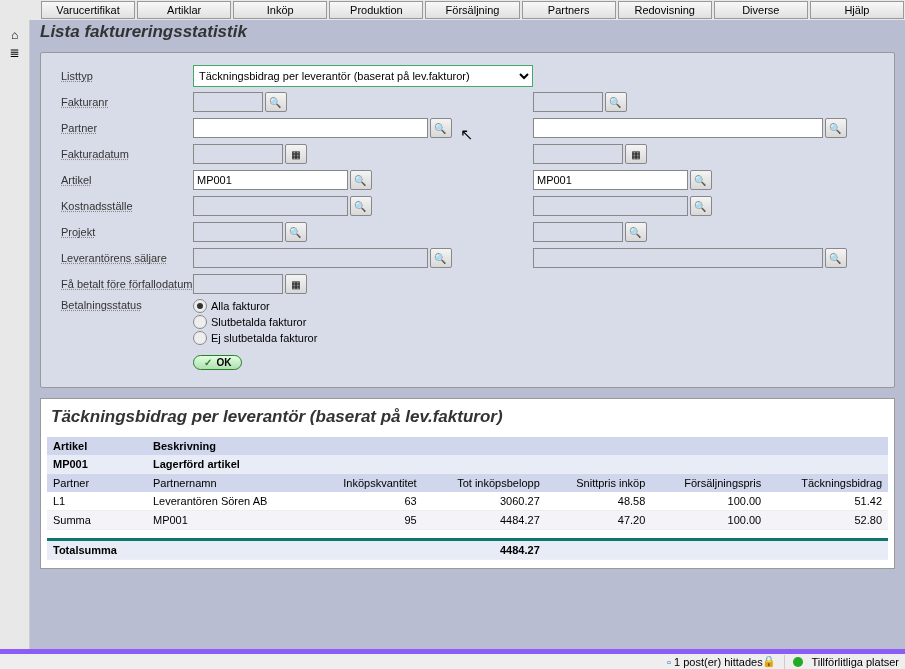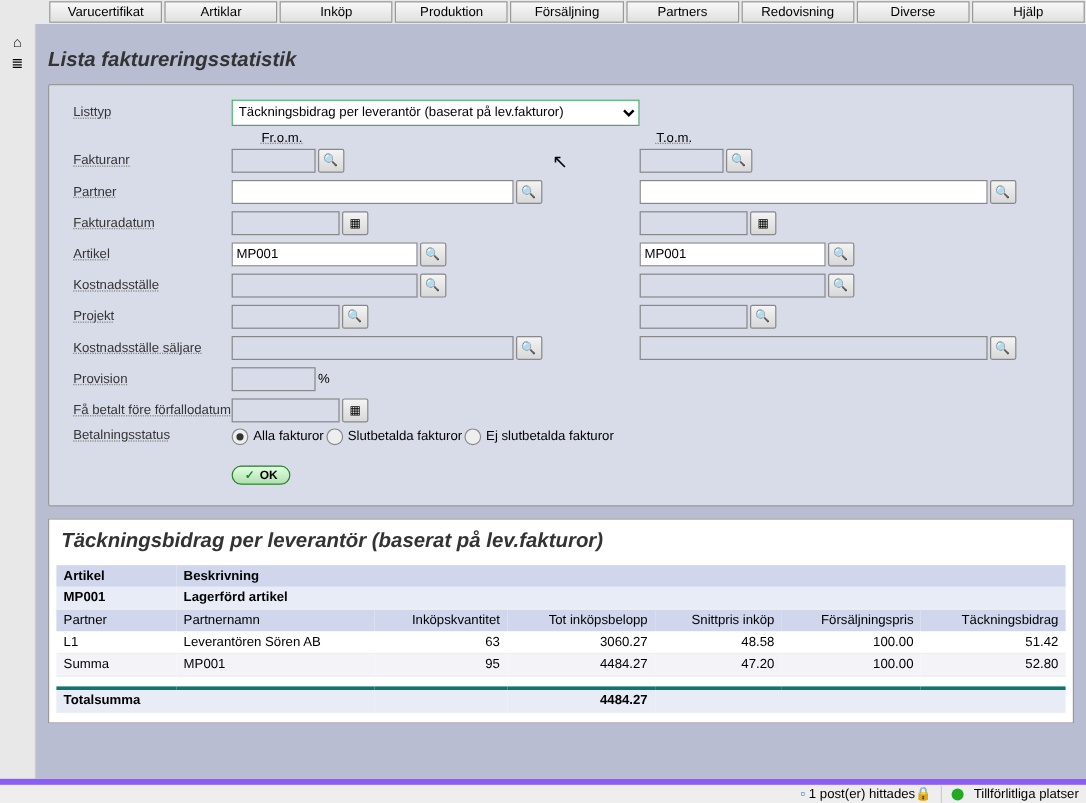--- a/index.html
+++ b/index.html
@@ -4,21 +4,21 @@
 <style>
 * { box-sizing: border-box; margin: 0; padding: 0; }
 body { font-family: Arial, sans-serif; font-size: 11px; background: #fff; width: 905px; height: 669px; overflow: hidden; }
 
 .topnav { display: flex; background: #e8e8e8; border-bottom: 1px solid #999; padding-left: 40px; }
 .topnav-item { flex: 1; text-align: center; padding: 2px 10px; border: 1px solid #999; background: linear-gradient(#f8f8f8, #e0e0e0); font-size: 11px; margin: 1px; cursor: pointer; }
 
 .sidebar { position: absolute; left: 0; top: 20px; width: 30px; height: 630px; background: #e8e8e8; border-right: 1px solid #ccc; padding-top: 4px; text-align: center; }
 .sidebar-icon { display: block; margin: 4px auto; font-size: 12px; cursor: pointer; }
 
-.main { position: absolute; left: 30px; top: 20px; right: 0; bottom: 20px; background: #b8bdd2; padding: 20px 10px; overflow: auto; }
+.main { position: absolute; left: 30px; top: 20px; right: 0; bottom: 20px; background: #b8bdd2; padding: 2px 10px; overflow: auto; }
 
 .page-title { font-size: 17px; font-weight: bold; font-style: italic; color: #333; margin-bottom: 10px; }
 
 .form-panel { background: #d8dce8; border: 1px solid #999; padding: 12px 20px; border-radius: 2px; margin-bottom: 10px; }
 
 .form-row { display: flex; align-items: center; margin-bottom: 4px; min-height: 22px; }
 .form-label { width: 132px; font-size: 11px; color: #333; text-decoration: underline dotted; text-decoration-color: #888; }
 .form-col1 { width: 340px; display: flex; align-items: center; gap: 2px; }
 .form-col2 { width: 340px; display: flex; align-items: center; gap: 2px; }
 
@@ -31,21 +31,21 @@
 .w-xs { width: 70px; }
 .w-sm { width: 90px; }
 .w-med { width: 155px; }
 .w-lg { width: 235px; }
 .w-xl { width: 290px; }
 
 select.combo { border: 1px solid #4a6; background: #fff; height: 22px; font-size: 11px; width: 340px; padding: 1px; }
 
 .icon-btn { width: 22px; height: 20px; border: 1px solid #888; background: linear-gradient(#f4f4f4,#d8d8d8); display: inline-flex; align-items: center; justify-content: center; font-size: 10px; cursor: pointer; border-radius: 2px; }
 
-.radio-group { display: flex; flex-direction: row; gap: 2px; }
+.radio-group { display: flex; flex-direction: column; gap: 2px; }
 .radio-item { display: flex; align-items: center; gap: 4px; font-size: 11px; }
 .radio-dot { width: 14px; height: 14px; border: 1px solid #888; border-radius: 50%; background: #eee; display: inline-flex; align-items: center; justify-content: center; }
 .radio-dot.sel::after { content: ""; width: 6px; height: 6px; background: #333; border-radius: 50%; }
 
 .ok-btn { display: inline-flex; align-items: center; gap: 4px; border: 1px solid #2a7f2a; background: linear-gradient(#e0ffe0,#b0e0b0); border-radius: 10px; padding: 1px 10px; font-size: 10px; font-weight: bold; cursor: pointer; margin-top: 4px; }
 .ok-btn::before { content: "✓"; color: #2a7f2a; font-weight: bold; }
 
 .results-panel { background: #fff; border: 1px solid #999; padding: 8px 6px; }
 .results-title { font-size: 17px; font-weight: bold; font-style: italic; color: #333; margin-bottom: 10px; padding-left: 4px; }
 
@@ -93,25 +93,20 @@
 
     <div class="form-row">
       <div class="form-label">Listtyp</div>
       <div class="form-col1">
         <select class="combo">
           <option>Täckningsbidrag per leverantör (baserat på lev.fakturor)</option>
         </select>
       </div>
     </div>
 
-    <div class="colheader-row">
-      <div class="colheader-spacer"></div>
-      <div class="colheader">Fr.o.m.</div>
-      <div class="colheader">T.o.m.</div>
-    </div>
 
     <div class="form-row">
       <div class="form-label">Fakturanr</div>
       <div class="form-col1">
         <input class="txt readonly w-xs" style="">
         <span class="icon-btn">🔍</span>
       </div>
       <div class="form-col2">
         <input class="txt readonly w-xs" style="">
         <span class="icon-btn">🔍</span>
@@ -172,38 +167,31 @@
         <input class="txt readonly w-sm" style="">
         <span class="icon-btn">🔍</span>
       </div>
       <div class="form-col2">
         <input class="txt readonly w-sm" style="">
         <span class="icon-btn">🔍</span>
       </div>
     </div>
 
     <div class="form-row">
-      <div class="form-label">Kostnadsställe säljare</div>
+      <div class="form-label">Leverantörens säljare</div>
       <div class="form-col1">
         <input class="txt readonly w-lg" style="">
         <span class="icon-btn">🔍</span>
       </div>
       <div class="form-col2">
         <input class="txt readonly w-xl" style="">
         <span class="icon-btn">🔍</span>
       </div>
     </div>
 
-    <div class="form-row">
-      <div class="form-label">Provision</div>
-      <div class="form-col1">
-        <input class="txt readonly w-xs" style="">
-        <span>%</span>
-      </div>
-    </div>
 
     <div class="form-row">
       <div class="form-label">Få betalt före förfallodatum</div>
       <div class="form-col1">
         <input class="txt readonly w-sm" style="">
         <span class="icon-btn">▦</span>
       </div>
     </div>
 
     <div class="form-row" style="align-items:flex-start">

